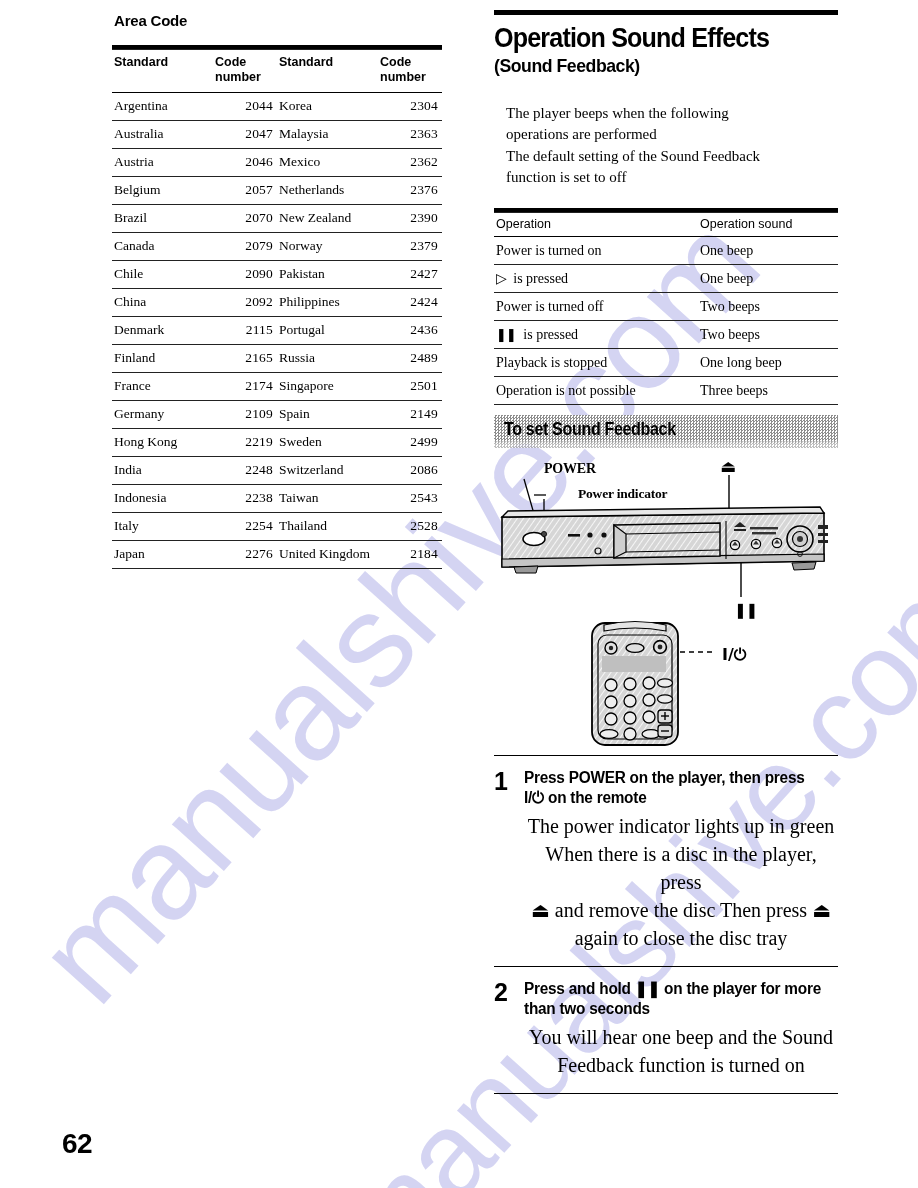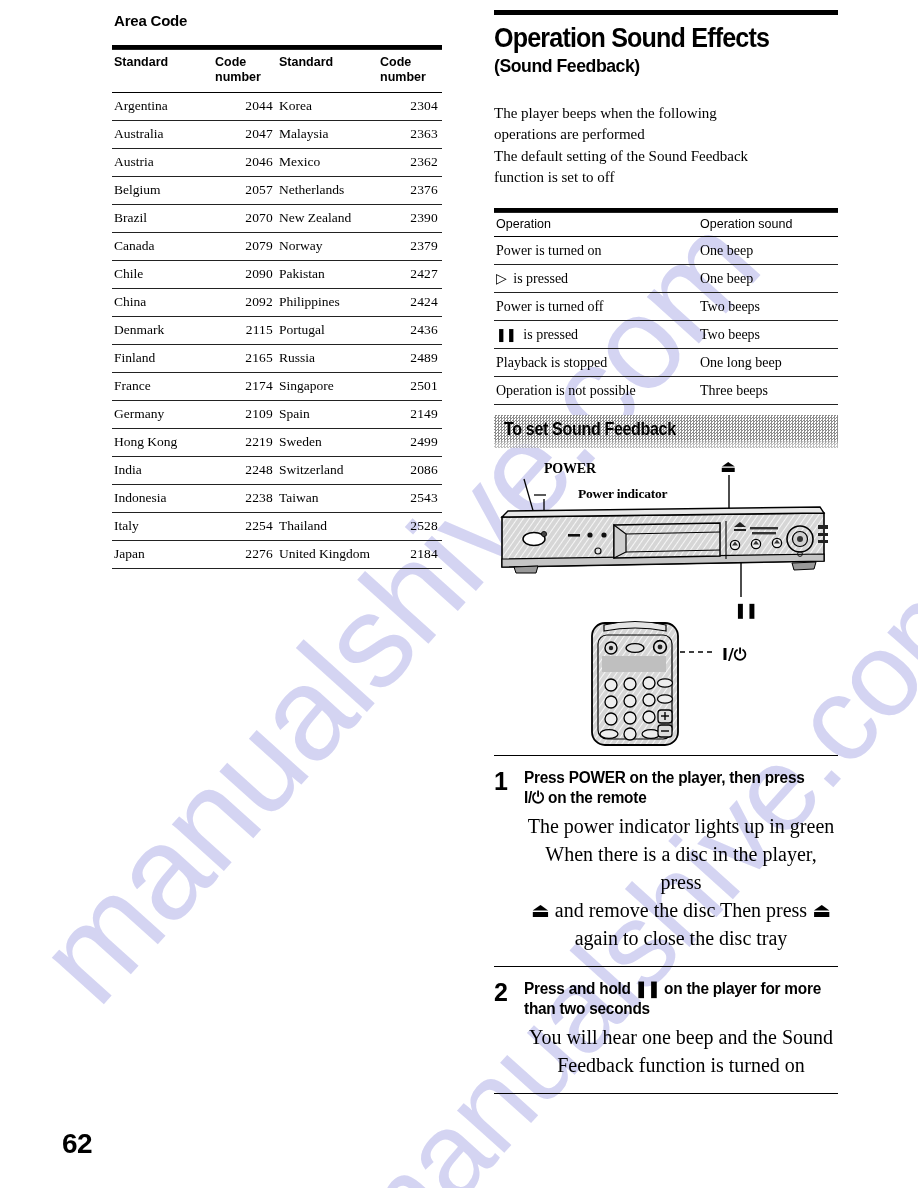--- a/index.html
+++ b/index.html
@@ -141,21 +141,21 @@
     font-size: 19px;
     line-height: 1.1;
     letter-spacing: -0.5px;
     transform: scaleX(0.93);
     transform-origin: left center;
     margin: 4px 0 0 0;
   }
   #intro {
     font-size: 15px;
     line-height: 1.42;
-    margin: 26px 0 0 0;
+    margin: 26px 0 0 12px;
   }
 
   
   #op-table {
     width: 100%;
     border-collapse: collapse;
     margin-top: 20px;
     font-size: 13.5px;
   }
   #op-table .thead-rule td {

